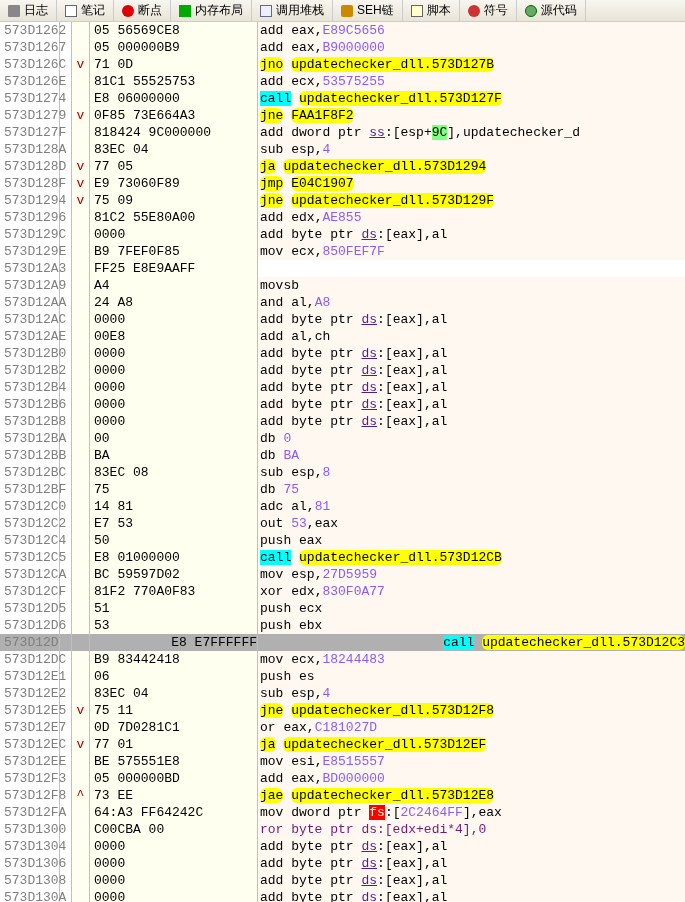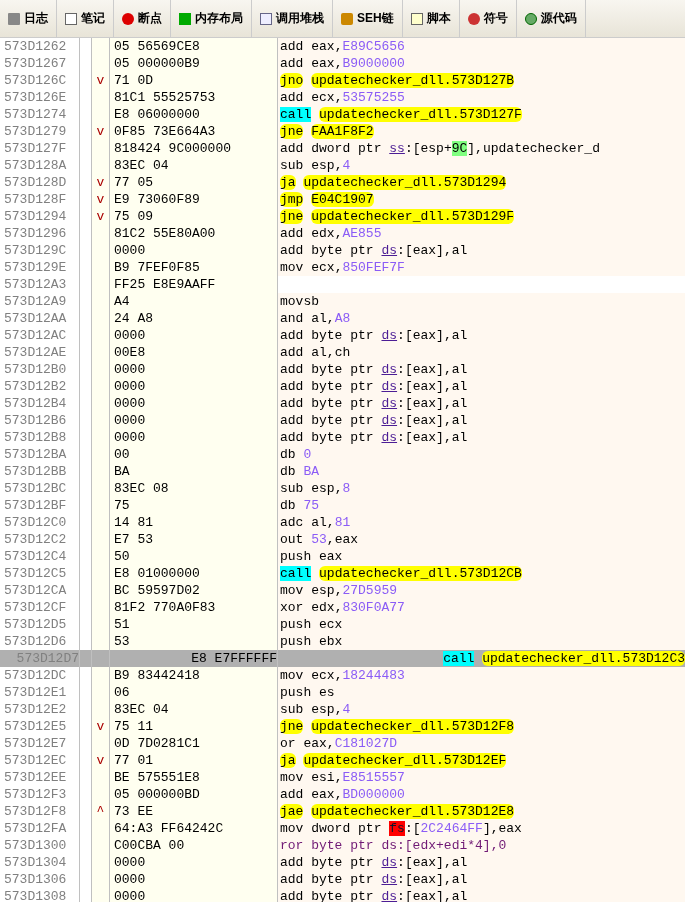--- a/index.html
+++ b/index.html
@@ -1,39 +1,39 @@
 <!DOCTYPE html>
 <html><head>
 <meta charset="utf-8">
 <style>
   * { margin:0; padding:0; box-sizing:border-box; }
   body { font-family:"Consolas","Courier New",monospace; font-size:13px; background:#fff; width:685px; height:902px; overflow:hidden; }
-  .toolbar { display:flex; height:38px; background:linear-gradient(#f8f6f0,#e8e4d8); border-bottom:1px solid #ccc; font-family:"Microsoft YaHei","SimSun",sans-serif; font-size:12px;font-weight:bold; }
+  .toolbar { display:flex; height:22px; background:linear-gradient(#f8f6f0,#e8e4d8); border-bottom:1px solid #ccc; font-family:"Microsoft YaHei","SimSun",sans-serif; font-size:12px; }
   .tab { display:flex; align-items:center; padding:0 8px; border-right:1px solid #ccc; gap:4px; cursor:pointer; }
   .tab .ic { width:12px; height:12px; display:inline-block; }
   .ic-log { background:#888; border-radius:1px; }
   .ic-note { border:1px solid #666; background:#fff; }
   .ic-bp { background:#d00; border-radius:50%; }
   .ic-mem { background:#0a0; }
   .ic-stack { border:1px solid #668; background:#eef; }
   .ic-seh { background:#c80; border-radius:2px; }
   .ic-script { border:1px solid #666; background:#ffc; }
   .ic-sym { background:#c33; border-radius:50%; }
   .ic-src { background:#6a6; border-radius:50%; border:1px solid #060; }
   .num { color:#8b5cf6; }
   .seg { color:#4c1d95;text-decoration:underline; }
   .hl-yellow { background:#ffff00;border-radius:6px; }
   .hl-cyan { background:#00ffff; }
-  .hl-red { background:#ff0000; color:#0f172a; }
+  .hl-red { background:#ff0000; color:#fef9c3; }
   .hl-green { background:#80ff80; }
   .ghost { color:#701a75; }
   .rows { display:flex; flex-direction:column; }
   .disrow { display:flex; height:17px; }
   .disrow.selected > div { background:#b0b0b0;text-align:right; }
-  .c-addr { width:80px; border-right:1px solid #c0c0c0; color:#808080; padding-left:4px; line-height:17px; }
+  .c-addr { width:60px; border-right:1px solid #c0c0c0; color:#808080; padding-left:4px; line-height:17px; }
   .c-bp { width:12px; border-right:1px solid #c0c0c0; line-height:17px; }
   .c-jmp { width:18px; border-right:1px solid #c0c0c0; background:#fffff0; text-align:center; line-height:17px; color:#a00; }
   .c-bytes { width:168px; border-right:1px solid #c0c0c0; background:#fffff0; padding-left:4px; line-height:17px; white-space:pre; }
   .c-dis { flex:1; background:#fff8f0; padding-left:2px; line-height:17px; white-space:pre; overflow:hidden; }
   .disrow.selected .c-addr,.disrow.selected .c-bp,.disrow.selected .c-jmp,.disrow.selected .c-bytes,.disrow.selected .c-dis { background:#b0b0b0; }
 </style>
 </head>
 <body>
 
 <div class="toolbar" id="toolbar">

